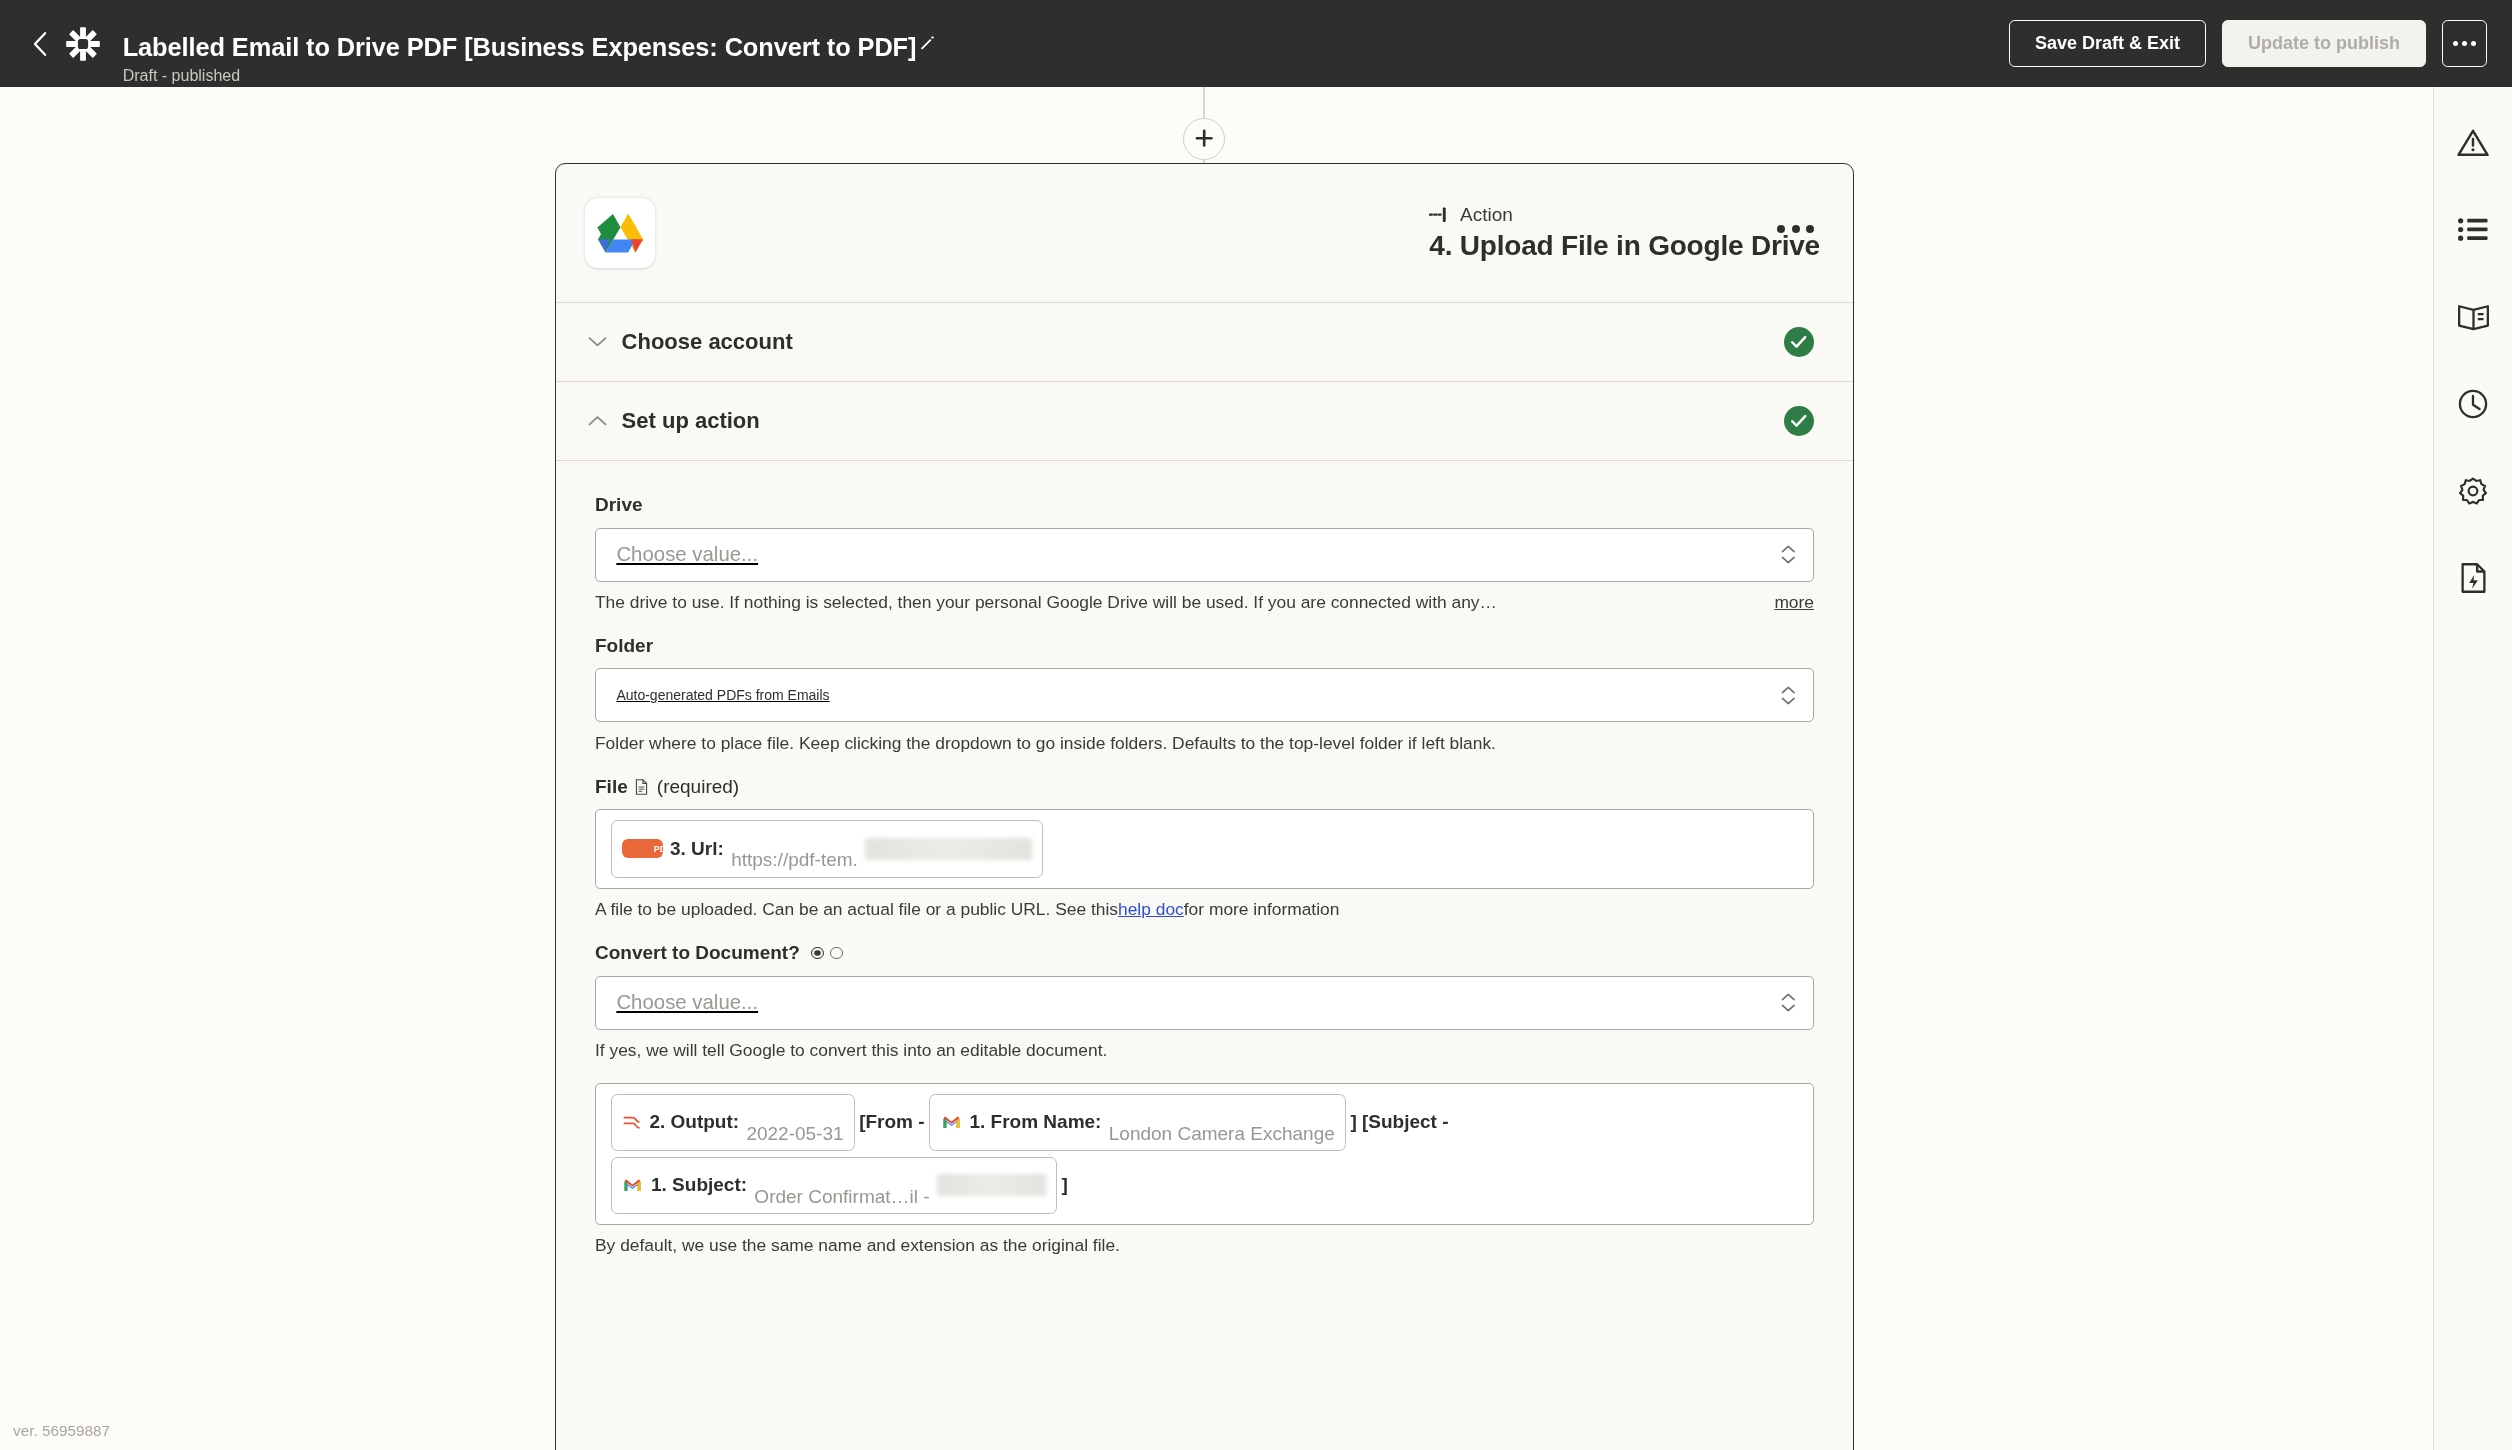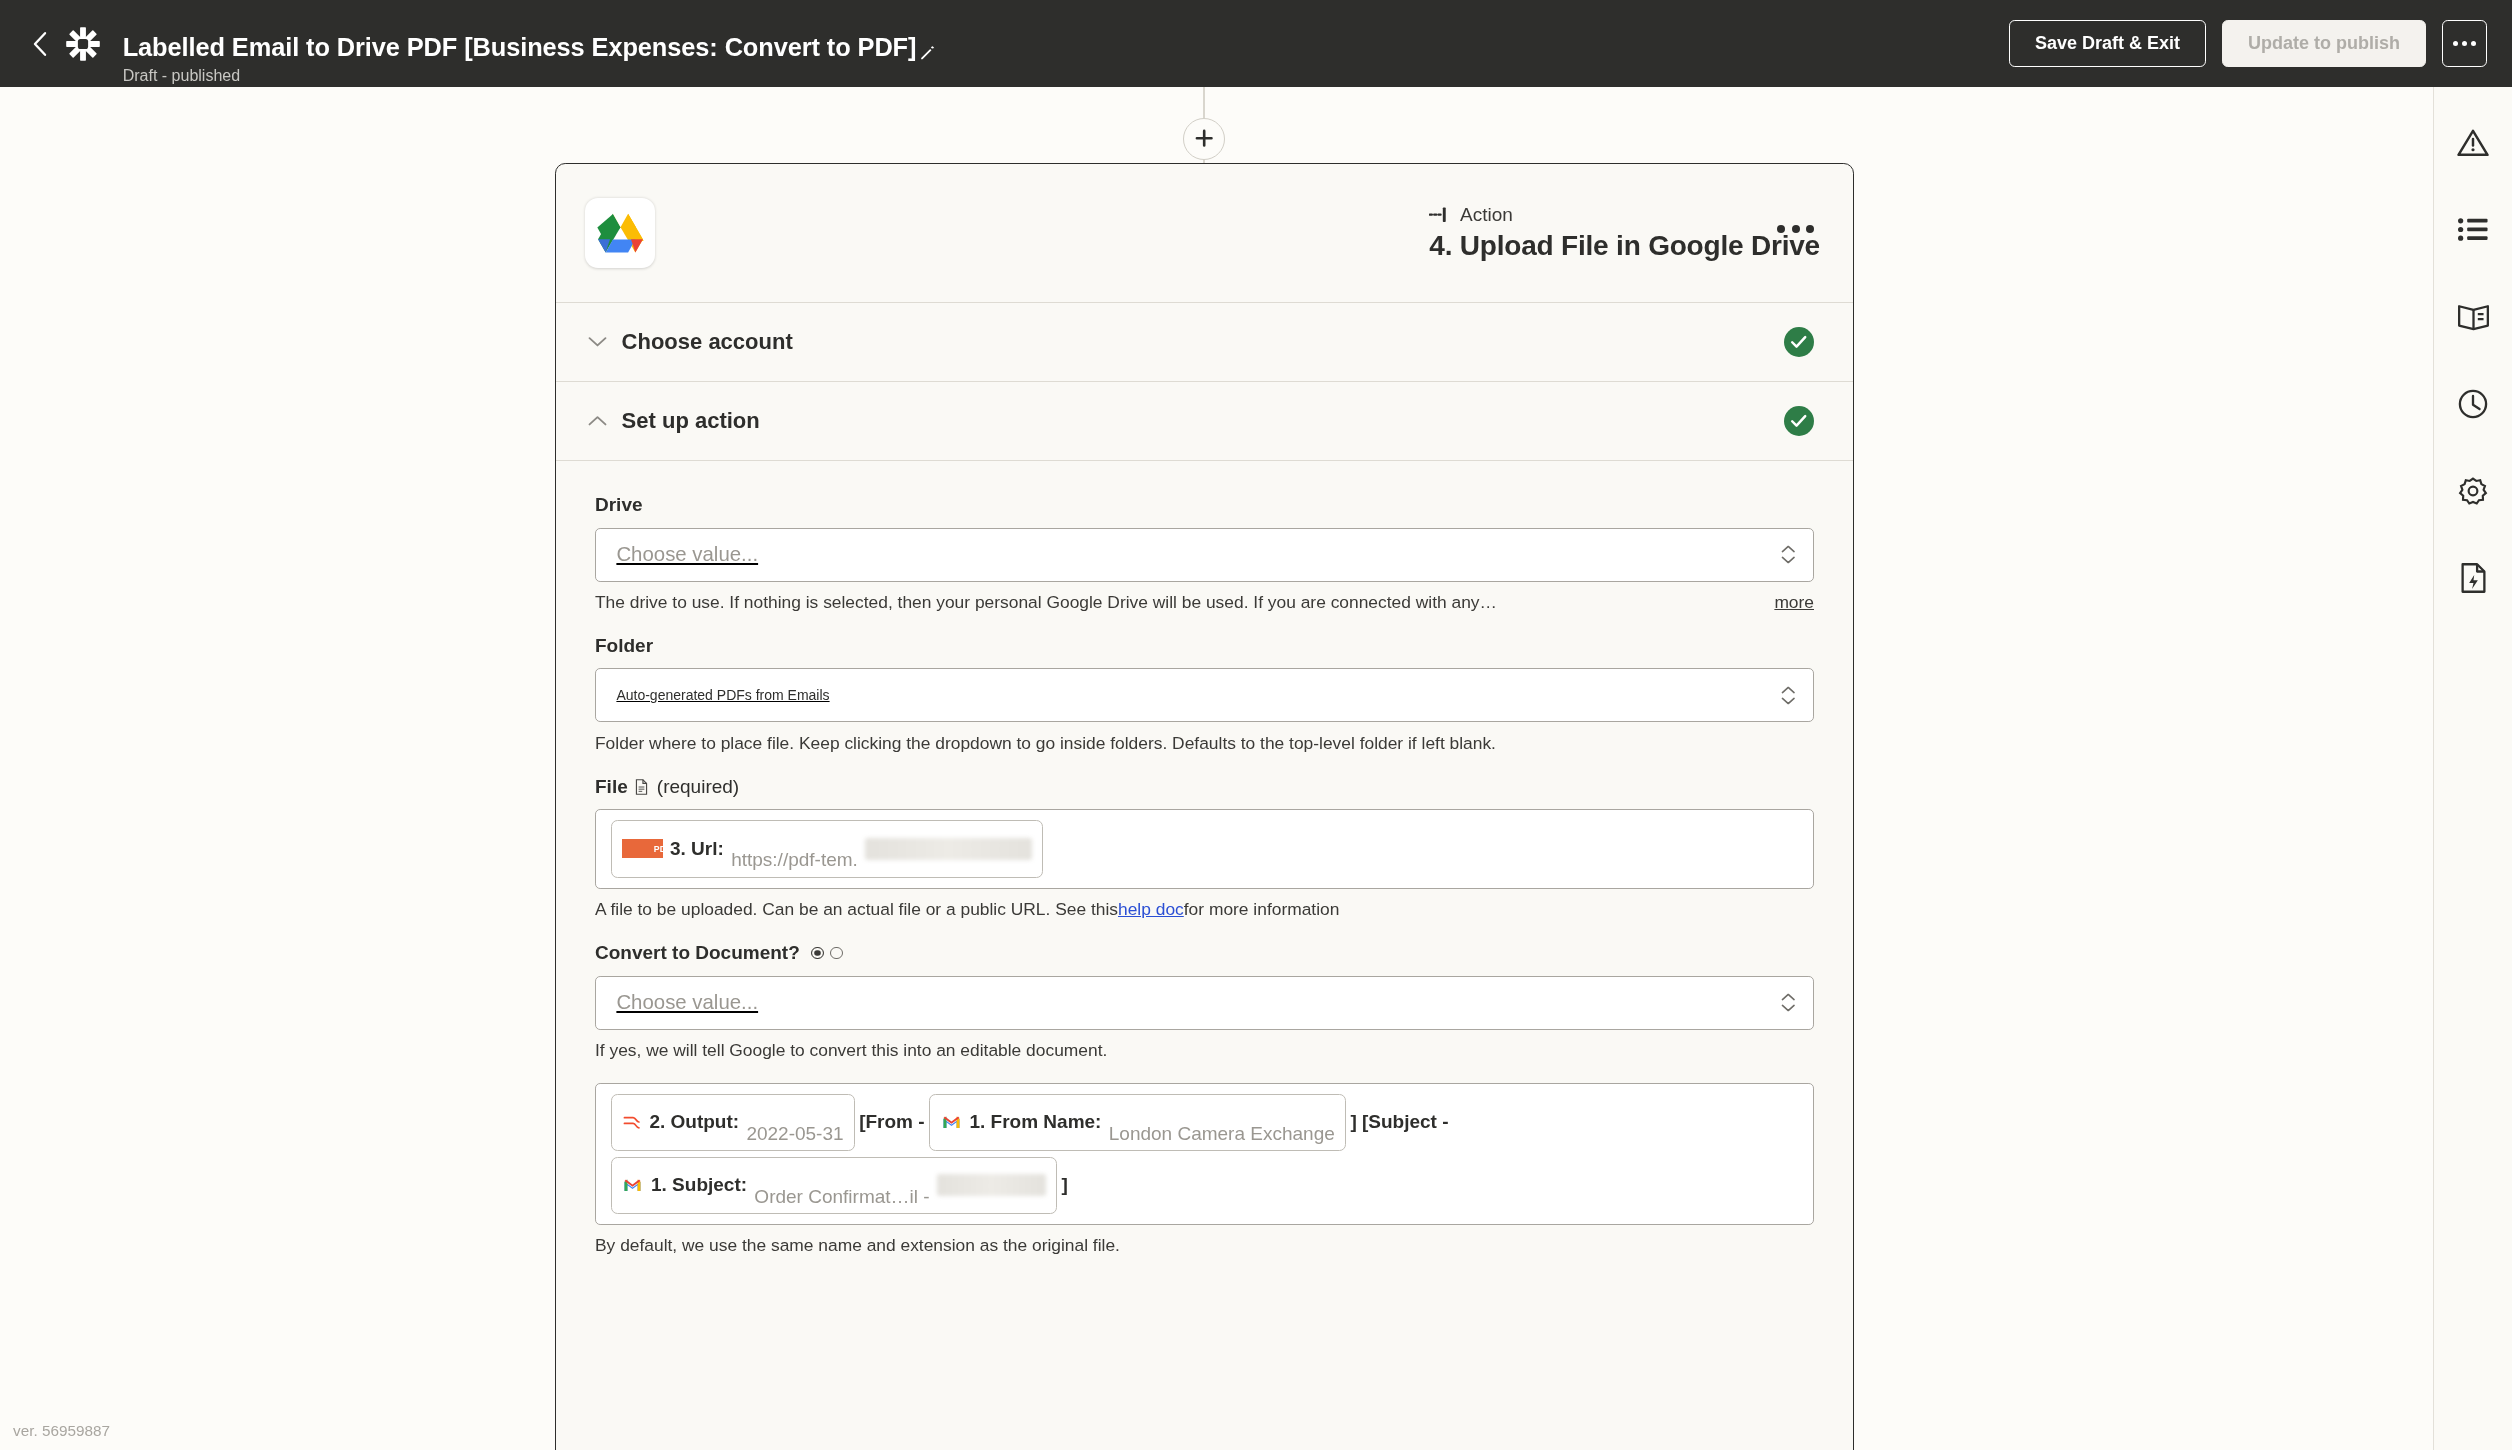--- a/index.html
+++ b/index.html
@@ -17,21 +17,21 @@
     background: #2E2E2C;
     display: flex; align-items: center;
   }
   .tb-left { display: flex; align-items: center; padding-left: 25px; }
   .back-chevron {
     width: 29px; height: 33px; display: flex; align-items: center; justify-content: center;
     cursor: pointer; margin-right: 8.7px;
   }
   .zap-logo { width: 41px; height: 41px; margin-right: 19px; display:flex;align-items:center;justify-content:center; }
   .tb-titles { display: flex; flex-direction: column; justify-content: center; }
-  .tb-title-row { display: flex; align-items: flex-end; gap: 2px; margin-top: 31px; }
+  .tb-title-row { display: flex; align-items: flex-start; gap: 2px; margin-top: 31px; }
   .tb-title {
     color: #FFFFFF; font-size: 25.4px; font-weight: 700; letter-spacing: -0.1px;
     line-height: 1.15; white-space: nowrap;
   }
   .edit-pencil { width: 19px; height: 19px; display:flex;align-items:center;justify-content:center;cursor:pointer; }
   .tb-sub { color: #C8C7C3; font-size: 16px; margin-top: 4.4px; }
 
   .tb-right {
     position: absolute; right: 25px; top: 0; height: 87px;
     display: flex; align-items: center; gap: 16px;
@@ -136,21 +136,21 @@
   }
   .token .tk-name { font-weight: 700; color: #2E2E2C; }
   .token .tk-val { color: #9A9791; margin-top: 23px; }
   .token .blur {
     display: inline-block; height: 22px; border-radius: 2.2px;
     background: linear-gradient(90deg,#E4E2DD,#EDEBE6,#E4E2DD);
     filter: blur(2.2px); vertical-align: middle;
   }
   .plain-text { font-size: 19px; font-weight: 700; color: #2E2E2C; white-space: pre; }
   .pdf-ico {
-    width: 22px; height: 19px; background: #E8683A; border-radius: 0;
+    width: 22px; height: 19px; background: #E8683A; border-radius: 6px;
     color: #fff; font-size: 8.7px; font-weight: 700; display:flex;align-items:center;justify-content:center;
     letter-spacing: 0.1px; flex: none; padding-left: 41px;
   }
   .form-ico { width: 20.4px; height: 19px; display:flex;align-items:center;justify-content:center; flex:none; }
   .gmail-ico { width: 22px; height: 17.4px; display:flex;align-items:center;justify-content:center; flex:none; }
 
   .ver {
     position: absolute; left: 13px; bottom: 10.2px; font-size: 15.3px; color: #A9A6A0; z-index: 5;
   }
 </style>

